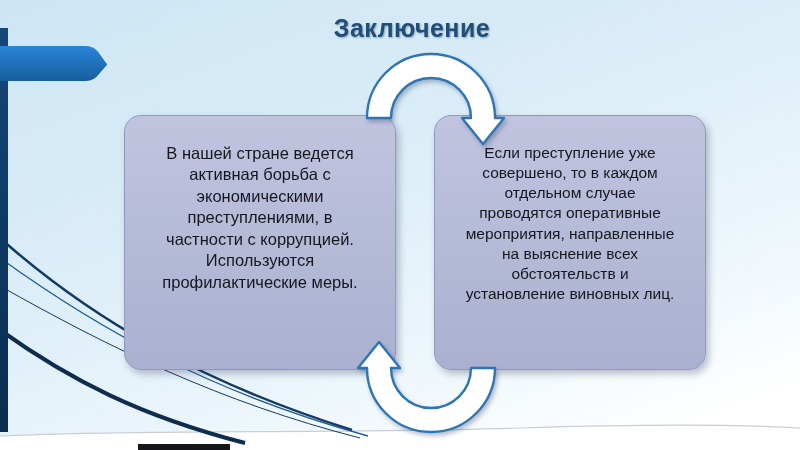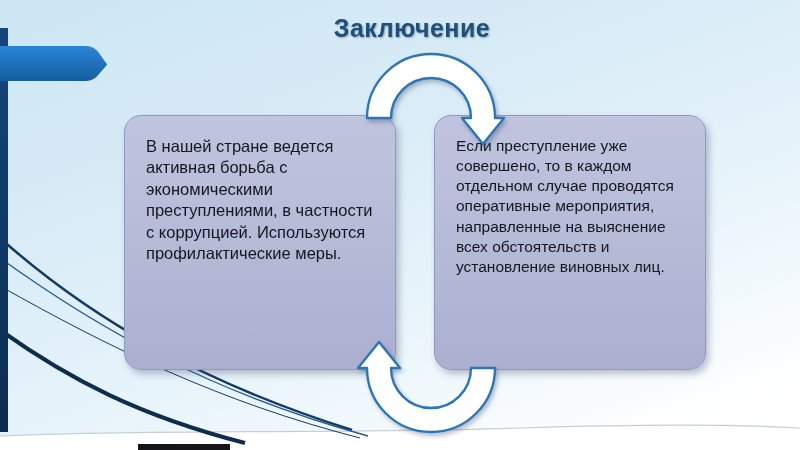--- a/index.html
+++ b/index.html
@@ -22,21 +22,21 @@
   .accent-tab{position:absolute;left:0;top:0;z-index:3;}
   .deco{position:absolute;left:0;top:0;z-index:1;pointer-events:none;}
   .box{
     position:absolute;top:115px;width:272px;height:255px;box-sizing:border-box;
     border-radius:17px;
     background:linear-gradient(180deg,#c0c4df 0%,#b4b9d6 55%,#abb0d0 100%);
     border:1px solid #9098BF;
     box-shadow:3px 4px 7px rgba(40,50,90,0.30);
     padding:16px 17px;z-index:2;color:#16161F;
   }
-  .box p{margin:4px;line-height:1.30;}
+  .box p{margin:11px;line-height:1.30;text-align:center;}
   .box-left{left:124px;font-size:16.5px;}
   .box-right{left:434px;font-size:15.5px;}
   .arrows{position:absolute;left:0;top:0;z-index:3;pointer-events:none;}
   .arrows path.arrow{
     fill:#FFFFFF;stroke:#2E75B6;stroke-width:2.4;stroke-linejoin:round;
     filter:drop-shadow(2px 3px 2px rgba(30,50,90,0.30));
   }
   .bottom-strip{
     position:absolute;left:138px;top:444px;width:92px;height:6px;
     background:#16161a;z-index:2;

